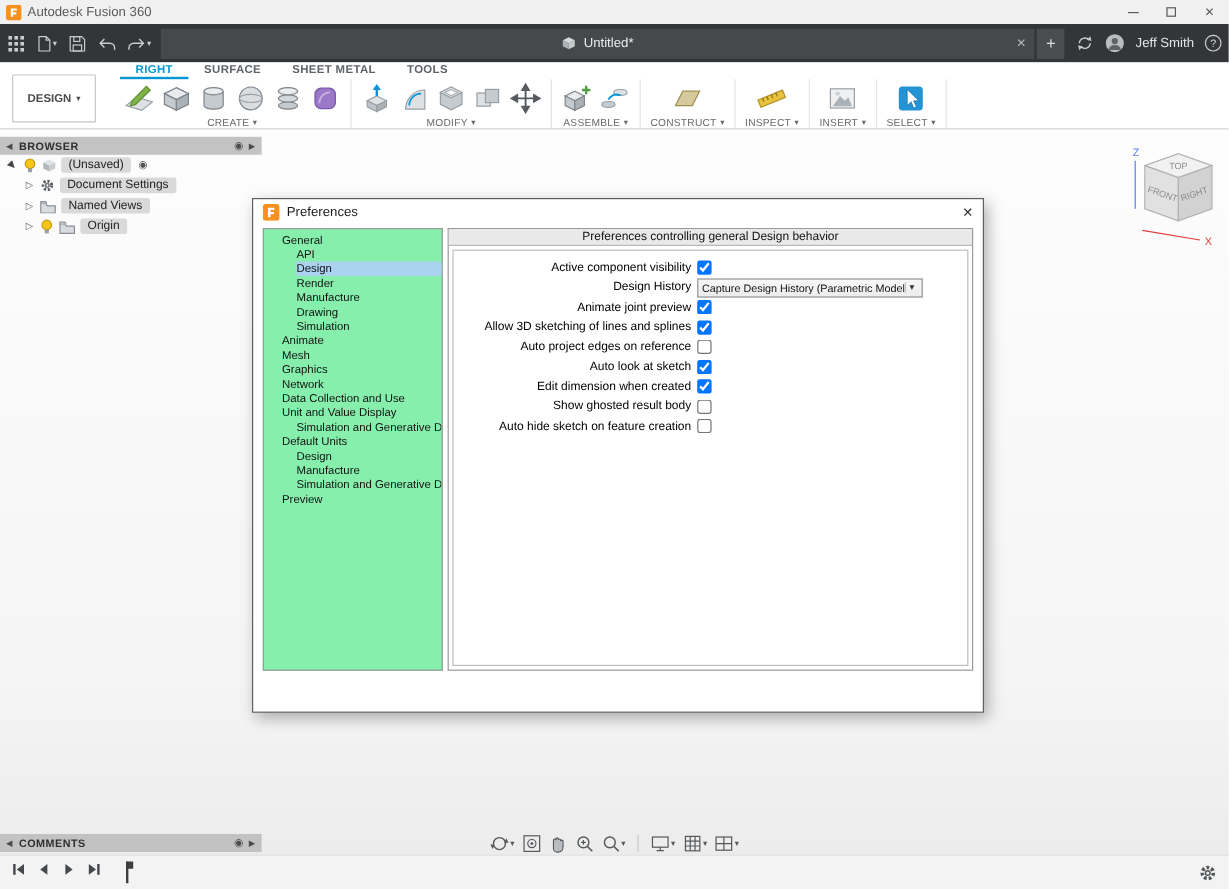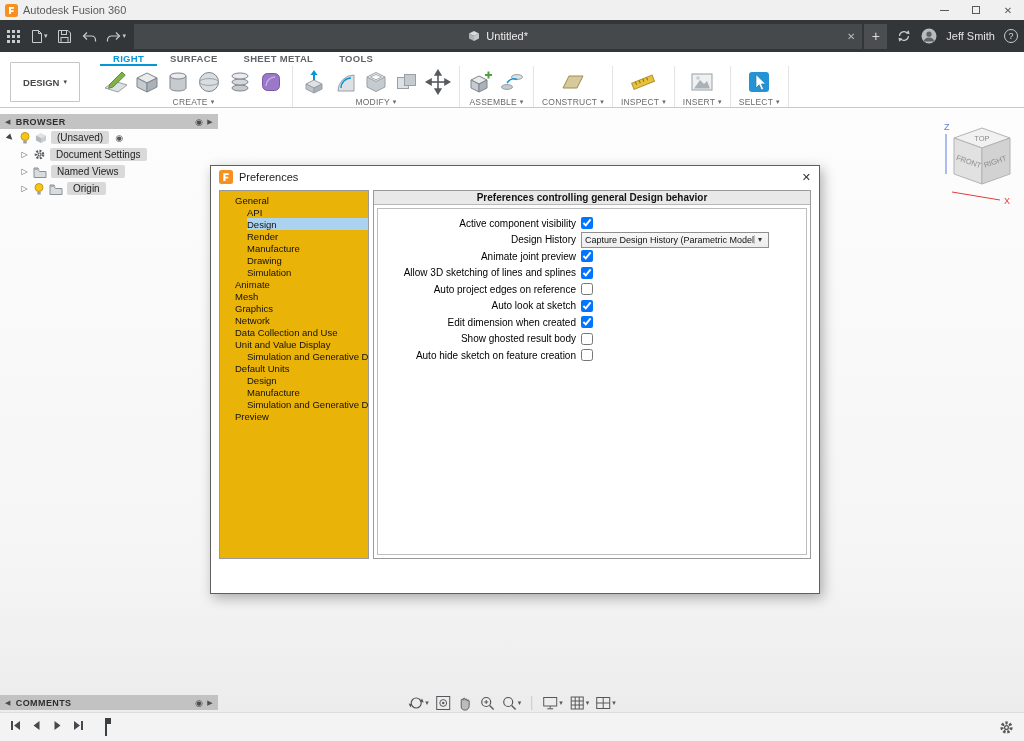--- a/index.html
+++ b/index.html
@@ -59,26 +59,26 @@
   .b-radio{font-size:9px;color:#555;margin-left:2px}
 
   
   .viewcube{position:absolute;top:8px;right:8px}
 
   
   .dialog{position:absolute;left:210px;top:57px;width:610px;height:429px;background:#fff;border:1px solid #5f5f5f;box-shadow:3px 4px 12px rgba(0,0,0,.3)}
   .dlg-title{height:22px;display:flex;align-items:center;gap:6px;padding:0 8px;font-size:11px;color:#1c1c1c}
   .dlg-close{margin-left:auto;font-size:11px;color:#333}
   .dlg-body{position:absolute;top:24px;left:8px;right:8px;bottom:34px;display:flex;gap:4px}
-  .tree-panel{width:150px;border:1px solid #9a9a9a;background:#eab308;padding-top:3px;overflow:hidden}
+  .tree-panel{width:150px;border:1px solid #9a9a9a;background:#86efac;padding-top:3px;overflow:hidden}
   .tree-row{position:relative;margin-left:15px;height:12px;display:flex;align-items:center;font-size:9.5px;color:#111;white-space:nowrap;overflow:hidden}
   .tree-row.lvl1{margin-left:27px}
   .tree-row.selected{background:#abd3f0}
   .content-panel{flex:1;border:1px solid #9a9a9a;position:relative;background:#fff}
-  .panel-header{height:14px;background:#e9e9e9;border-bottom:1px solid #b8b8b8;text-align:center;font-size:10px;font-weight:bold;line-height:14px;color:#111}
+  .panel-header{height:14px;background:#e9e9e9;border-bottom:1px solid #b8b8b8;text-align:center;font-size:10px;font-weight:normal;line-height:14px;color:#111}
   .content-inner{position:absolute;top:17px;left:3px;right:3px;bottom:3px;border:1px solid #bdbdbd;padding-top:6px;overflow:hidden}
   .pref-row{height:16.5px;display:flex;align-items:center;font-size:10px;color:#000}
   .pref-label{width:203px;text-align:right;padding-right:5px;white-space:nowrap}
   .pref-row input[type="checkbox"]{width:12px;height:12px;margin:0}
   .dd{width:188px;height:16px;border:1px solid #8f8f8f;background:linear-gradient(#f7f7f7,#ececec);display:flex;align-items:center;font-size:9px;padding:0 3px;color:#111}
   .dd-text{flex:1;white-space:nowrap;overflow:hidden}
   .dd-caret{width:11px;text-align:center;font-size:8px;color:#333;border-left:1px solid #c2c2c2}
   .dlg-buttons{position:absolute;left:8px;right:8px;bottom:7px;display:flex;align-items:center}
   .btn{font-size:10px;height:18px;padding:0 10px;background:#e7e7e7;border:1px solid #9d9d9d;color:#1d1d1d;display:flex;align-items:center;border-radius:1px}
   .btn.disabled{color:#9f9f9f;background:#eeeeee;border-color:#c4c4c4}

